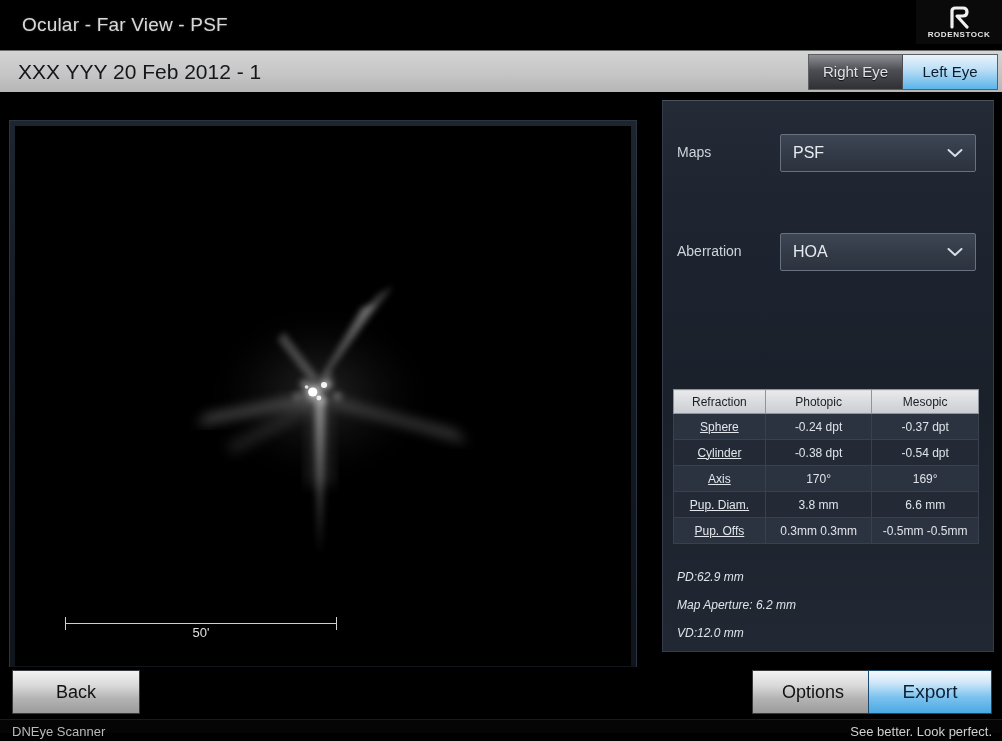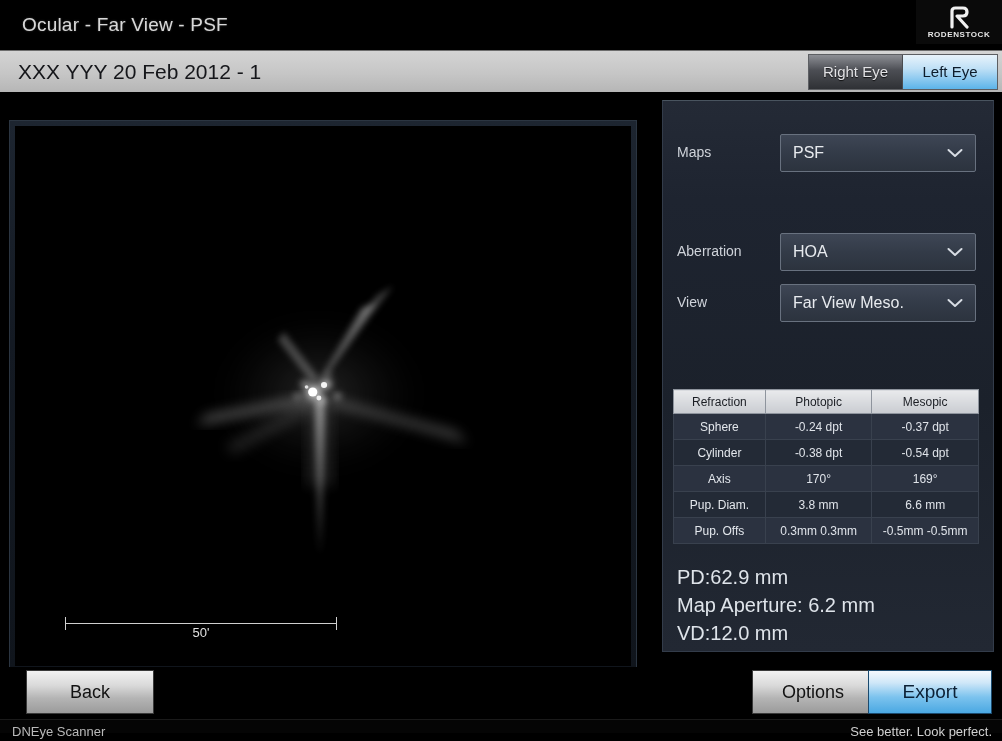--- a/index.html
+++ b/index.html
@@ -134,43 +134,43 @@
     color: #1b1e24; font-weight: normal;
     height: 24px; border: 1px solid #8e949d;
     font-size: 12px;
   }
   #refraction-table td {
     height: 26px; text-align: center;
     color: #dfe3e9; border: 1px solid #39414e;
   }
   #refraction-table tr:nth-child(odd) td { background: #2b3240; }
   #refraction-table tr:nth-child(even) td { background: #232a36; }
-  #refraction-table td.rowhdr { color: #e3e7ec; }
+  #refraction-table td.rowhdr { color: #e3e7ec; text-decoration: underline; }
 
   #summary { position: absolute; left: 14px; top: 462px; }
-  #summary div { font-size: 20px; color: #dfe4ea; line-height: 28px; }
+  #summary div { font-size: 12px; color: #dfe4ea; line-height: 28px; font-style: italic; }
 
   
   #buttonbar { position: absolute; left: 0; top: 667px; width: 1002px; height: 52px; background:#000; }
   .btn {
     position: absolute; top: 3px; height: 44px;
     display: flex; align-items: center; justify-content: center;
     cursor: pointer; user-select: none;
   }
   .btn.silver {
     background: linear-gradient(to bottom,#f2f2f2 0%,#d9d9d9 35%,#b4b4b4 65%,#9b9b9b 100%);
     border: 1px solid #3a3a3a;
     color: #121212; font-size: 18px;
   }
   .btn.blue {
     background: linear-gradient(to bottom,#f4f9fd 0%,#cfe7f8 28%,#7cc3ee 62%,#4aa8e2 100%);
     border: 1px solid #1b4a6e;
     color: #0c2136; font-size: 19px;
   }
-  #btn-back { left: 26px; width: 128px; }
+  #btn-back { left: 12px; width: 128px; }
   #btn-options { left: 752px; width: 122px; }
   #btn-export { left: 868px; width: 124px; }
 
   
   #statusbar {
     position: absolute; left: 0; top: 719px; width: 1002px; height: 14px;
     background: #050505; border-top: 1px solid #1a1a1a;
   }
   #status-left {
     position: absolute; left: 12px; top: 4px;
@@ -308,29 +308,20 @@
       <div class="field-row" style="top:132px;">
         <div class="field-label">Aberration</div>
         <div class="dropdown">
           <div class="val">HOA</div>
           <svg class="chev" viewBox="0 0 16 10">
             <polyline points="1.5,2 8,8 14.5,2" fill="none" stroke="#d8dde4" stroke-width="2" stroke-linecap="round" stroke-linejoin="round"></polyline>
           </svg>
         </div>
       </div>
 
-      <div class="field-row" style="top:183px;">
-        <div class="field-label">View</div>
-        <div class="dropdown">
-          <div class="val">Far View Meso.</div>
-          <svg class="chev" viewBox="0 0 16 10">
-            <polyline points="1.5,2 8,8 14.5,2" fill="none" stroke="#d8dde4" stroke-width="2" stroke-linecap="round" stroke-linejoin="round"></polyline>
-          </svg>
-        </div>
-      </div>
 
       <table id="refraction-table">
         <thead>
           <tr>
             <th style="width:92px;">Refraction</th>
             <th style="width:107px;">Photopic</th>
             <th style="width:107px;">Mesopic</th>
           </tr>
         </thead>
         <tbody>

